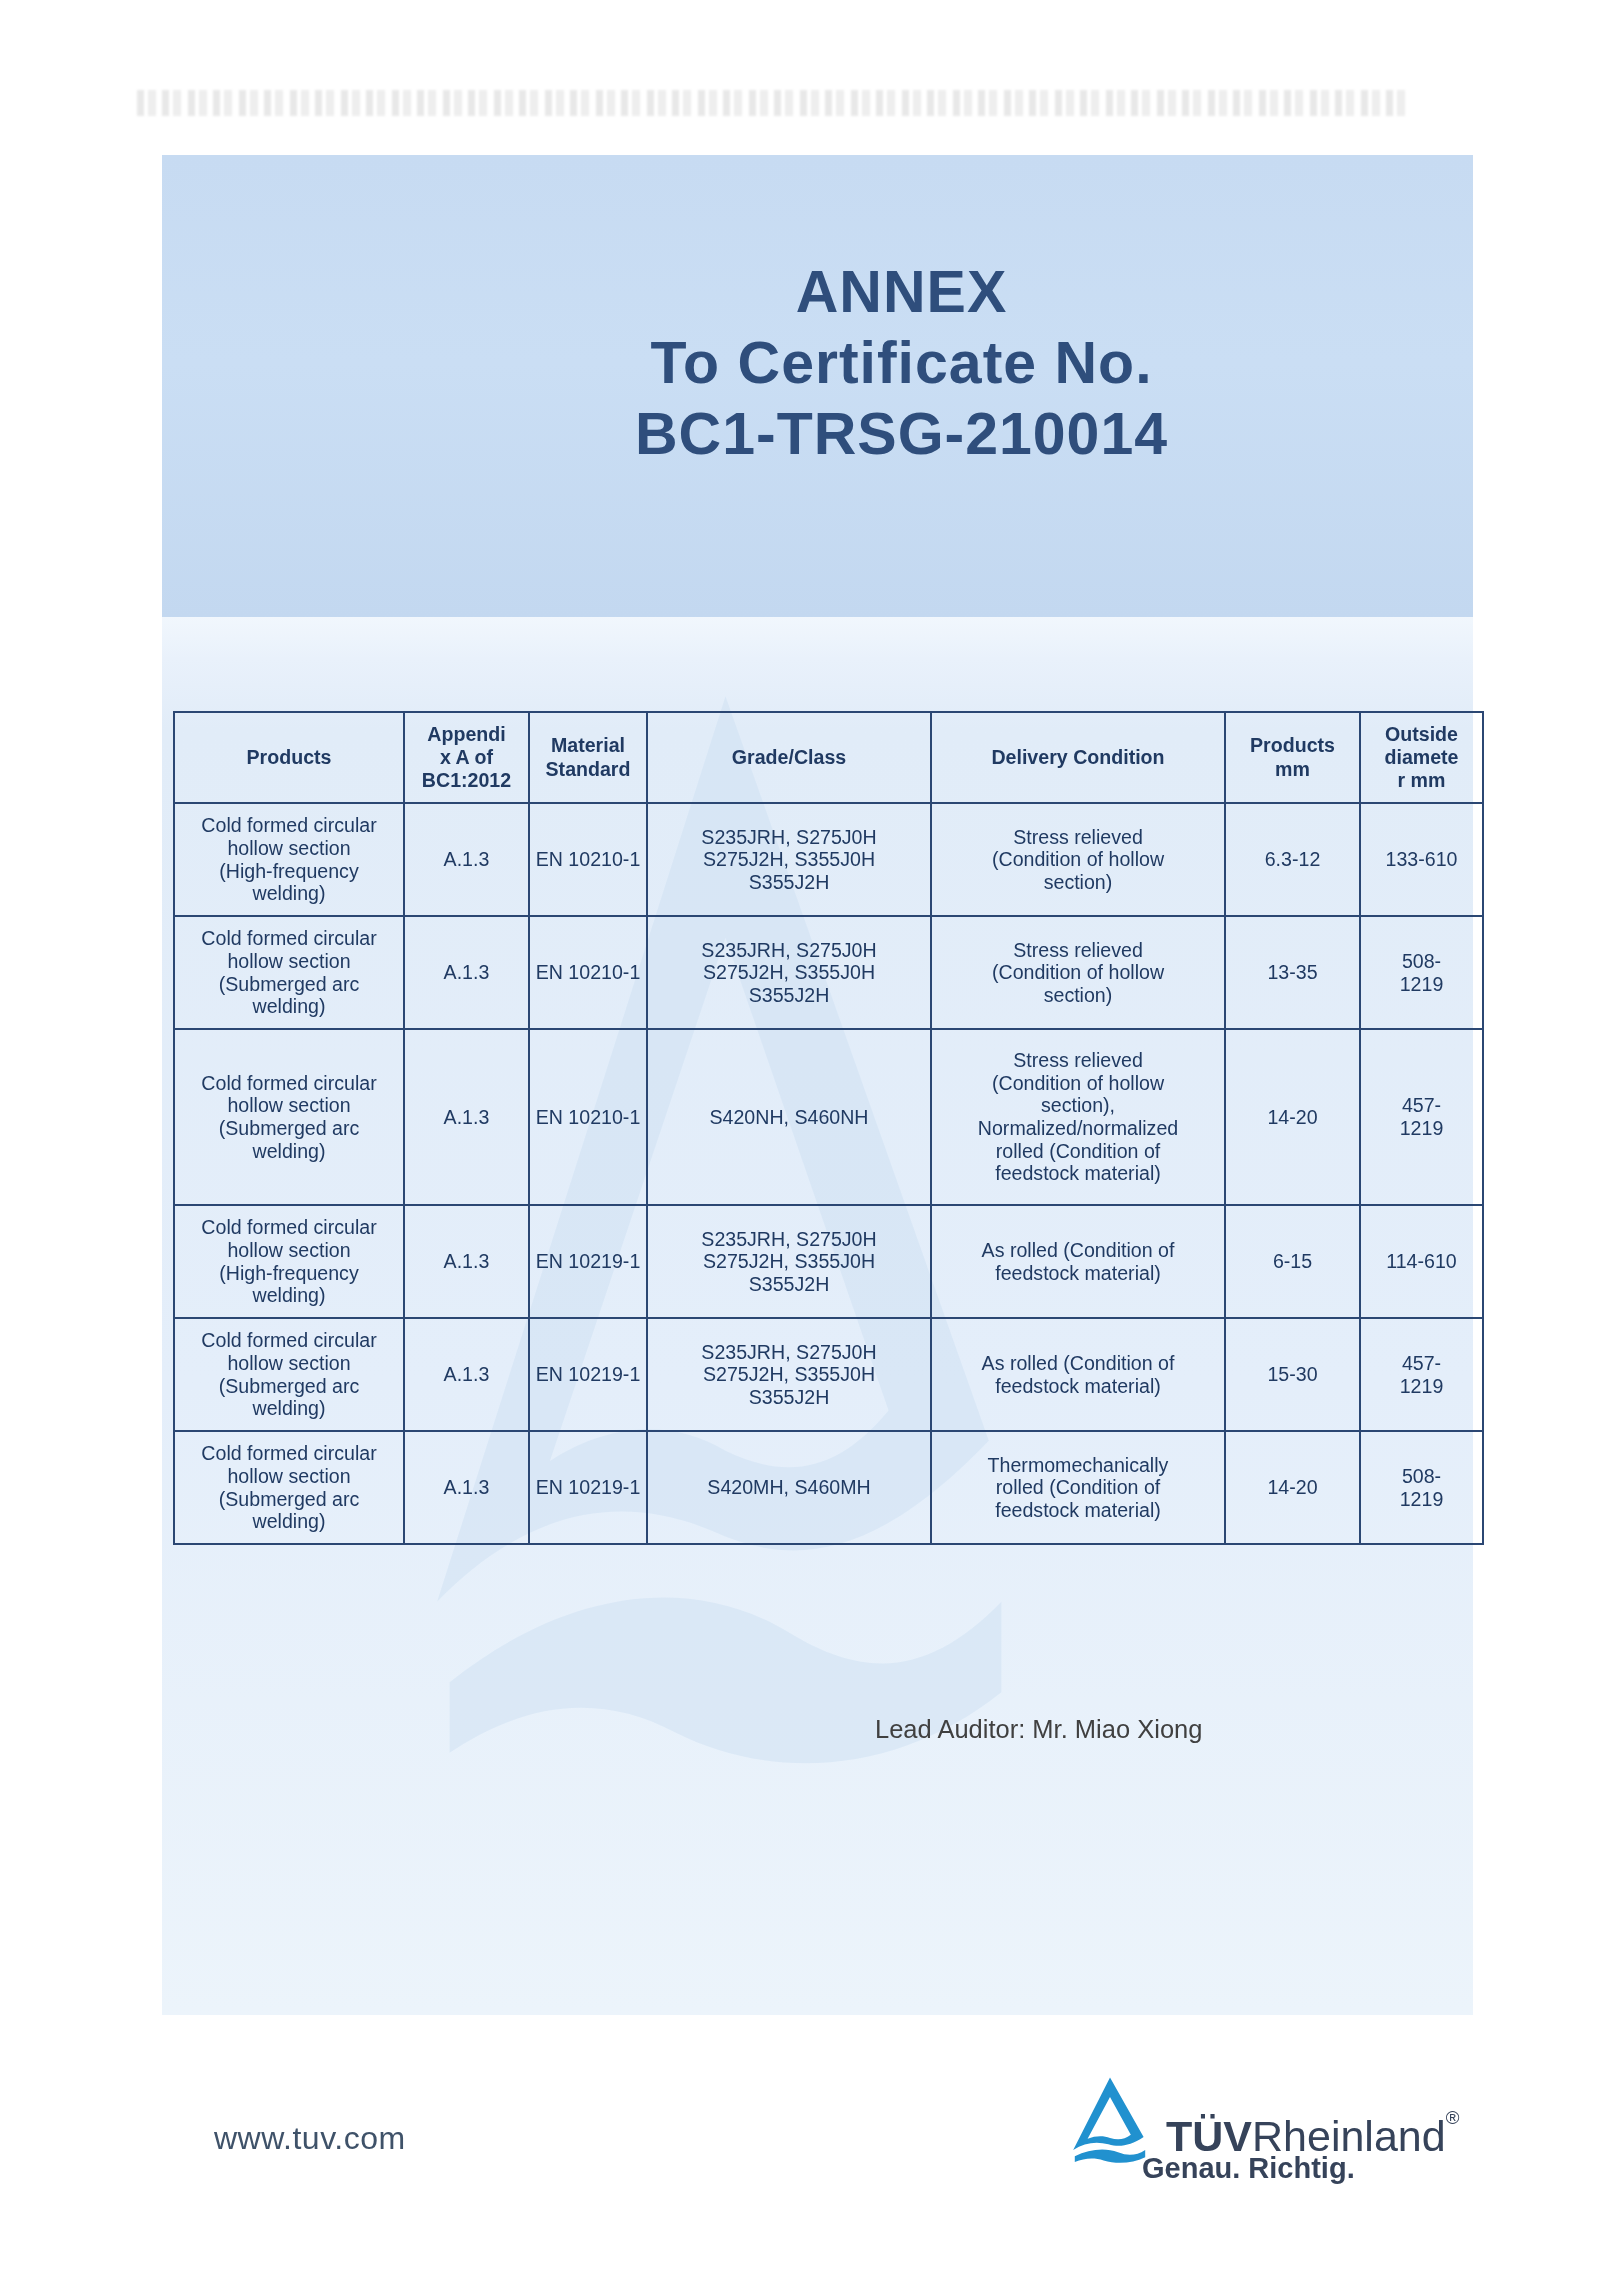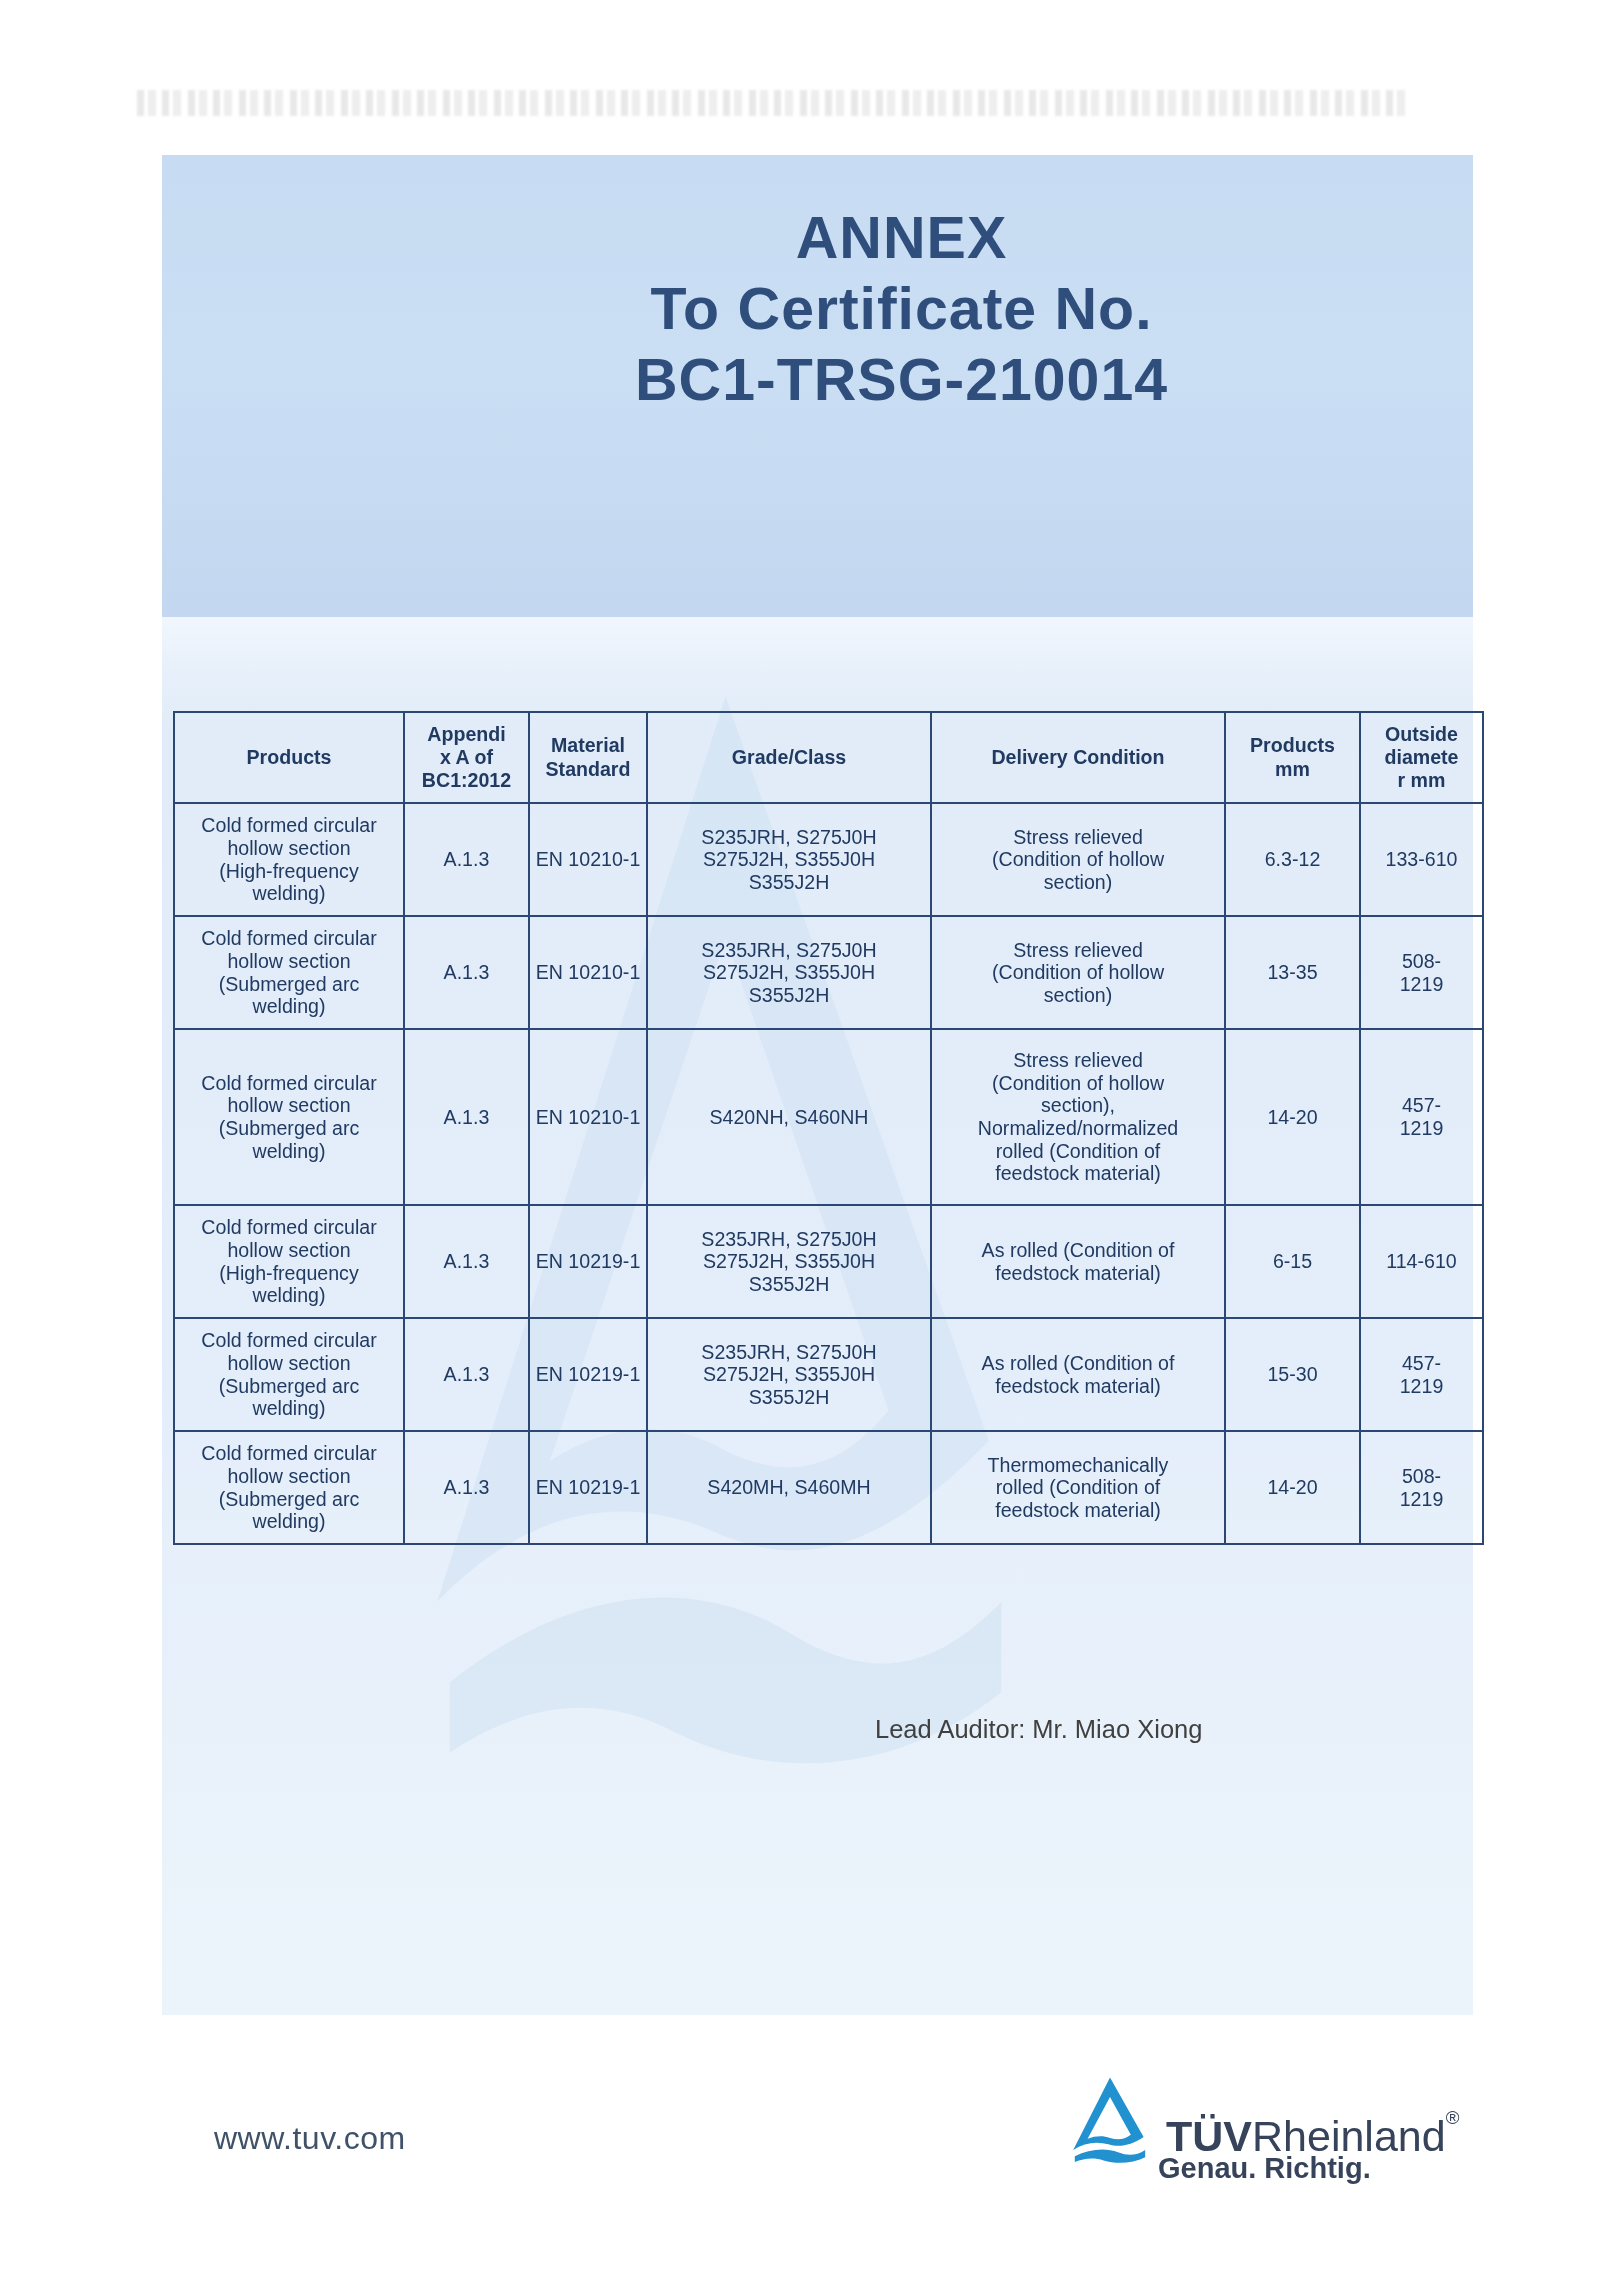--- a/index.html
+++ b/index.html
@@ -5,21 +5,21 @@
   html,body{margin:0;padding:0;background:#ffffff;}
   .page{position:relative;width:1620px;height:2293px;background:#ffffff;overflow:hidden;
         font-family:"Liberation Sans",sans-serif;}
 
   .noise-strip{position:absolute;left:137px;top:90px;width:1274px;height:25.5px;opacity:.16;
     background:repeating-linear-gradient(90deg,#777 0 6.9px,#fff 6.9px 10.8px,#999 10.8px 18.6px,#fff 18.6px 25.5px);
     filter:blur(1.2px);}
 
   .banner{position:absolute;left:162px;top:155px;width:1311px;height:463px;
     background:linear-gradient(180deg,#c7dbf2 0%,#cadef4 45%,#c3d8f0 100%);}
-  .title-block{padding-top:48px;text-align:center;transform:translateX(84px);
+  .title-block{padding-top:102px;text-align:center;transform:translateX(84px);
     color:#2f4e7c;font-weight:bold;font-size:59px;line-height:71px;letter-spacing:1px;
     white-space:pre-line;}
 
   .body-tint{position:absolute;left:162px;top:617px;width:1311px;height:1398px;
     background:linear-gradient(180deg,#f1f7fd 0%,#e9f1fb 3%,#e1ecf8 8%,#e4eefa 55%,#ecf4fb 100%);}
 
   .watermark{position:absolute;left:412px;top:676px;width:627px;height:1127px;opacity:.5;}
 
   table.annex{position:absolute;left:173px;top:711px;width:1309px;border-collapse:collapse;
     table-layout:fixed;color:#203a62;}
@@ -34,21 +34,21 @@
   .lead-auditor{position:absolute;left:875px;top:1715px;font-size:25.5px;color:#404040;}
 
   .website{position:absolute;left:214px;top:2120px;font-size:32px;color:#3f5269;letter-spacing:0.5px;}
 
   .logo{position:absolute;left:1070px;top:2072px;width:421px;height:127px;}
   .logo-triangle{position:absolute;left:0;top:3.9px;width:80px;height:90px;}
   .brand-line{position:absolute;left:96px;top:23.5px;color:#36435a;font-size:43px;line-height:43px;white-space:nowrap;}
   .brand-bold{font-weight:bold;}
   .brand-reg{font-weight:normal;}
   .brand-r{font-size:18.6px;vertical-align:27.4px;}
-  .tagline{position:absolute;left:88px;top:80px;color:#36435a;font-size:29px;font-weight:600;}
+  .tagline{position:absolute;left:72px;top:80px;color:#36435a;font-size:29px;font-weight:600;}
 </style>
 </head>
 <body>
 
 <div class="page">
 
   <div class="noise-strip"></div>
 
   <div class="banner">
     <div class="title-block"><span>ANNEX</span>

